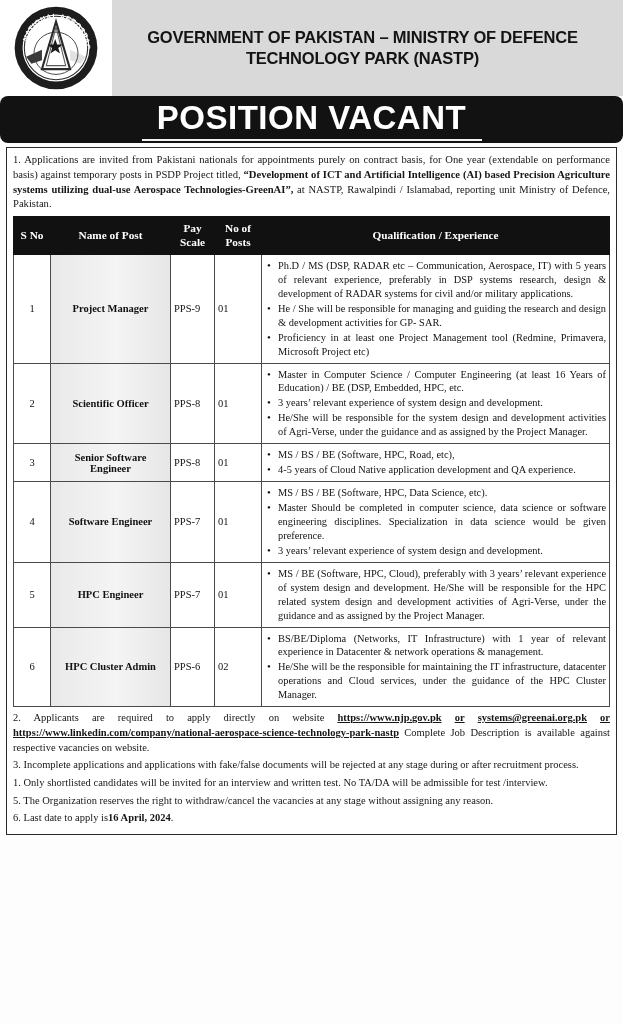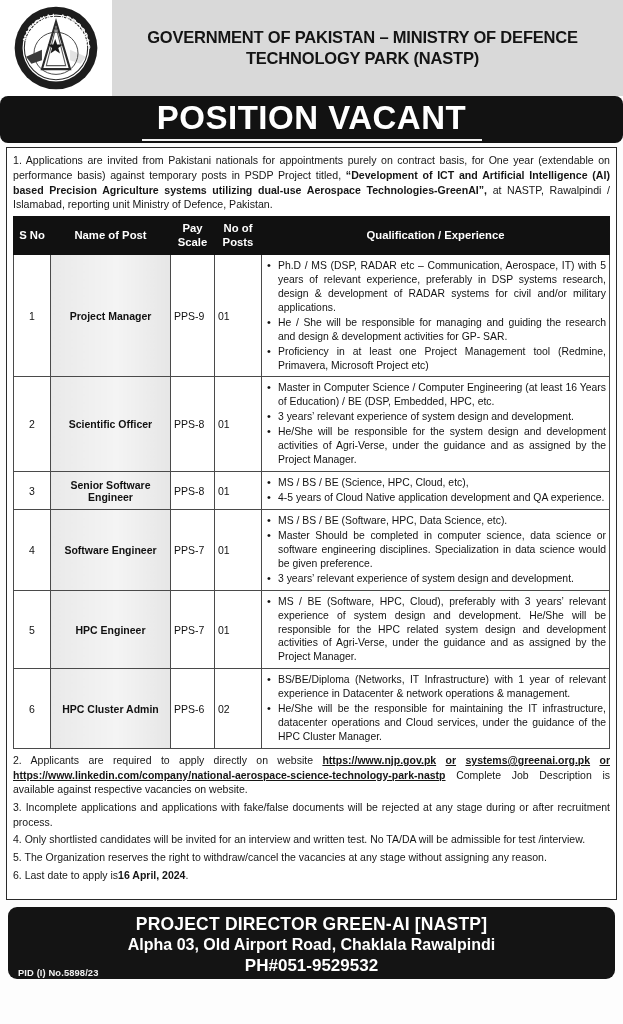--- a/index.html
+++ b/index.html
@@ -78,20 +78,21 @@
     height: 2px;
     background: #f2f2f2;
   }
 
   
   .frame {
     border: 1px solid #2a2a2a;
     margin: 4px 6px 0 6px;
     padding: 5px 6px 4px 6px;
     background: #fff;
+    font-family: Liberation Serif, serif;
   }
 
   .para {
     font-size: 10.6px;
     line-height: 1.40;
     text-align: justify;
     color: #161616;
     margin: 0 0 4px 0;
   }
   .para .num { font-weight: normal; }
@@ -160,21 +161,21 @@
 
   
   .notes { margin-top: 4px; }
   .note {
     font-size: 10.5px;
     line-height: 1.40;
     text-align: justify;
     color: #161616;
     margin-bottom: 3px;
   }
-  .note:last-child { margin-bottom: 12px; }
+  .note:last-child { margin-bottom: 4px; }
   .note .lnk {
     font-weight: bold;
     text-decoration: underline;
   }
   .note b { font-weight: bold; }
 
   
   .footer-box {
     margin: 7px 8px 0 8px;
     background: #141414;
@@ -285,21 +286,21 @@
           </td>
         </tr>
 
         <tr>
           <td class="c-sno">3</td>
           <td class="c-post">Senior Software Engineer</td>
           <td class="c-scale">PPS-8</td>
           <td class="c-posts">01</td>
           <td class="c-qual">
             <ul class="quals">
-              <li>MS / BS / BE (Science, HPC, Cloud, etc),</li>
+              <li>MS / BS / BE (Software, HPC, Road, etc),</li>
               <li>4-5 years of Cloud Native application development and QA experience.</li>
             </ul>
           </td>
         </tr>
 
         <tr>
           <td class="c-sno">4</td>
           <td class="c-post">Software Engineer</td>
           <td class="c-scale">PPS-7</td>
           <td class="c-posts">01</td>
@@ -345,30 +346,24 @@
         <span>2.</span>
         <span>Applicants are required to apply directly on website</span>
         <span class="lnk">https://www.njp.gov.pk</span>
         <span class="lnk">or</span>
         <span class="lnk">systems@greenai.org.pk</span>
         <span class="lnk">or</span>
         <span class="lnk">https://www.linkedin.com/company/national-aerospace-science-technology-park-nastp</span>
         <span>Complete Job Description is available against respective vacancies on website.</span>
       </div>
       <div class="note">3.  Incomplete applications and applications with fake/false documents will be rejected at any stage during or after recruitment process.</div>
-      <div class="note">4.  Only shortlisted candidates will be invited for an interview and written test. No TA/DA will be admissible for test /interview.</div>
+      <div class="note">1.  Only shortlisted candidates will be invited for an interview and written test. No TA/DA will be admissible for test /interview.</div>
       <div class="note">5.  The Organization reserves the right to withdraw/cancel the vacancies at any stage without assigning any reason.</div>
       <div class="note">
         <span>6.</span>
         <span>Last date to apply is</span><b>16 April, 2024</b><span>.</span>
       </div>
     </div>
 
   </div>
 
-  <div class="footer-box">
-    <div class="f1">PROJECT DIRECTOR GREEN-AI [NASTP]</div>
-    <div class="f2">Alpha 03, Old Airport Road, Chaklala Rawalpindi</div>
-    <div class="f3">PH#051-9529532</div>
-    <div class="pid">PID (I) No.5898/23</div>
-  </div>
 
 </div>
 
 </body></html>

